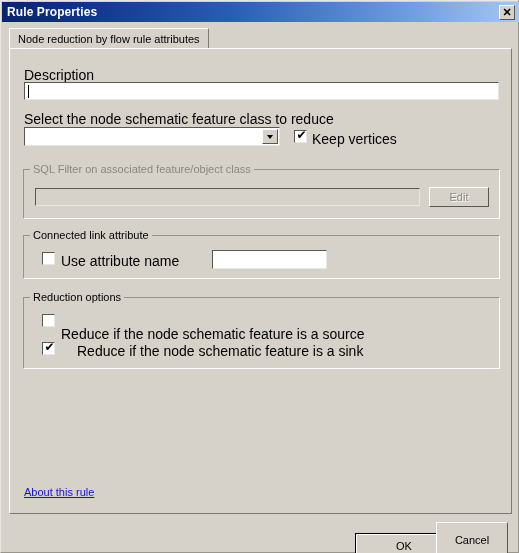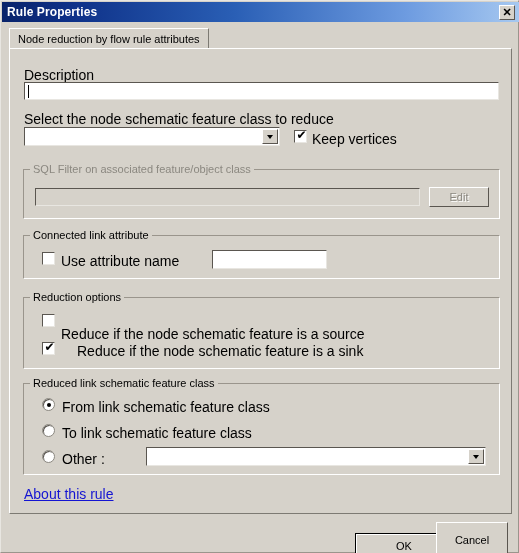--- a/index.html
+++ b/index.html
@@ -240,21 +240,21 @@
     justify-content: center;
   }
   .button.default {
     outline: 1px solid #000000;
     outline-offset: 0px;
   }
   .button.disabled { color: #8b8880; text-shadow: 1px 1px 0 #ffffff; }
 
   .link {
     position: absolute;
-    font-size: 14px;
+    font-size: 11px;
     color: #1414d2;
     text-decoration: underline;
     white-space: nowrap;
     cursor: pointer;
   }
 
   .bottombar {
     position: absolute;
     left: 1px; top: 518px;
     width: 517px;
@@ -313,39 +313,20 @@
     <div class="groupbox" style="left:13px; top:248px; width:477px; height:72px;">
       <span class="gb-label">Reduction options</span>
       <div class="checkbox" style="left:18px; top:16px;"></div>
       <div class="lbl" style="left:37px; top:28px;">Reduce if the node schematic feature is a source</div>
       <div class="checkbox" style="left:18px; top:44px;">
         <span class="tick">✔</span>
       </div>
       <div class="lbl" style="left:37px; top:45px;margin-left:16px;">Reduce if the node schematic feature is a sink</div>
     </div>
 
-    <div class="groupbox" style="left:13px; top:334px; width:477px; height:92px;">
-      <span class="gb-label">Reduced link schematic feature class</span>
-
-      <div class="radio" style="left:18px; top:14px;">
-        <span class="dot"></span>
-      </div>
-      <div class="lbl" style="left:38px; top:15px;">From link schematic feature class</div>
-
-      <div class="radio" style="left:18px; top:40px;"></div>
-      <div class="lbl" style="left:38px; top:41px;">To link schematic feature class</div>
-
-      <div class="radio" style="left:18px; top:66px;"></div>
-      <div class="lbl" style="left:38px; top:67px;">Other :</div>
-      <div class="combo" style="left:122px; top:63px; width:340px; height:19px;">
-        <div class="combo-btn">
-          <span class="arrow-down"></span>
-        </div>
-      </div>
-    </div>
 
     <a class="link" style="left:14px; top:437px;">About this rule</a>
   </div>
 
   <div class="bottombar">
     <div class="button default" style="left:354px; top:15px; width:96px; height:23px;">OK</div>
     <div class="button" style="left:434px; top:3px; width:72px; height:36px;">Cancel</div>
   </div>
 
 </div>

